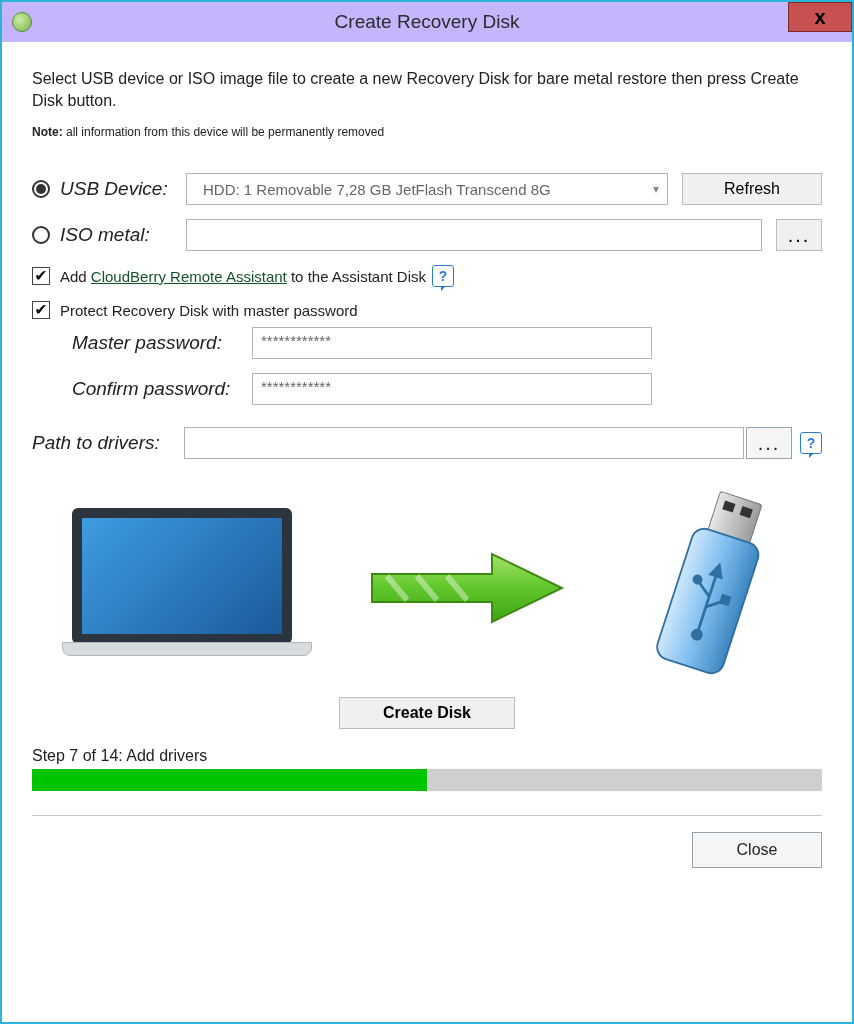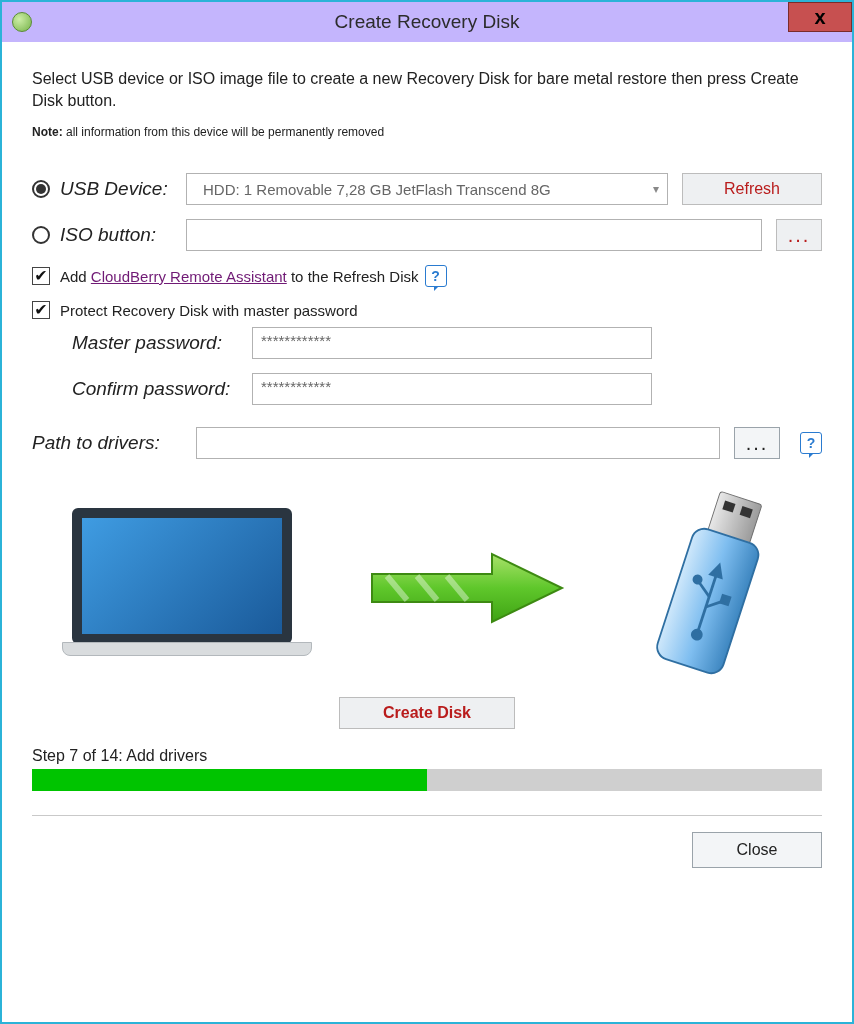--- a/index.html
+++ b/index.html
@@ -96,43 +96,43 @@
     color:#666;
   }
   .select { flex:1; display:flex; align-items:center; justify-content:space-between;padding-left:16px; }
   .select .caret { color:#888; font-size:12px; margin-left:8px; }
   .btn {
     height: 32px;
     border: 1px solid #bcbcbc;
     background: #eef0f2;
     padding: 0 18px;
     font-size: 16px;
-    color:#b91c1c;
+    color:#000000;
     cursor:pointer;
     display:inline-flex; align-items:center; justify-content:center;
   }
   .btn.small { width:46px; padding:0; font-size:20px; letter-spacing:2px; }
   .btn.enabled { color:#222; background:#f3f5f7; border-color:#9aa3aa; }
-  .link { color:#701a75; text-decoration: underline; cursor:pointer; }
+  .link { color:#14532d; text-decoration: underline; cursor:pointer; }
   .help {
     width:22px; height:22px; border:1.5px solid #2a7bd0;
     color:#2a7bd0; font-weight:bold; display:inline-flex;
     align-items:center; justify-content:center; font-size:14px;
     margin-left:6px; cursor:pointer; position:relative;
     border-radius:3px;
   }
   .help::after{
     content:""; position:absolute; bottom:-5px; left:8px;
     border-width:5px 5px 0 0; border-style:solid;
     border-color:#2a7bd0 transparent transparent transparent;
   }
   .pw-rows { margin-left: 40px; margin-top:8px; }
   .pw-rows .row .lbl { min-width: 180px; }
   .pw-rows .textbox { width: 400px; }
-  .drivers-row { display:flex; align-items:center; margin-top:22px; gap:14px; }
+  .drivers-row { display:flex; align-items:center; margin-top:22px; gap:2px; }
   .drivers-row .lbl { min-width: 150px; }
   .drivers-row .textbox { flex:1; }
   .graphic {
     display:flex; align-items:center; justify-content:space-around;
     margin: 34px 0 10px 0; height:190px;
   }
   .laptop { width:240px; height:160px; position:relative; }
   .laptop .screen {
     width:220px; height:136px; background:#2f7fc1;
     border:10px solid #2a3540; border-radius:6px;
@@ -186,29 +186,29 @@
         <span class="lbl" style="min-width:126px">USB Device:</span>
         <div class="select" style="flex:1; margin-right:14px">
           <span>HDD: 1 Removable 7,28 GB JetFlash Transcend 8G</span>
           <span class="caret">▾</span>
         </div>
         <div class="btn" style="width:140px">Refresh</div>
       </div>
 
       <div class="row">
         <span class="radio"></span>
-        <span class="lbl" style="min-width:126px">ISO button:</span>
+        <span class="lbl" style="min-width:126px">ISO metal:</span>
         <div class="textbox" style="flex:1; margin-right:14px"></div>
         <div class="btn small">...</div>
       </div>
 
       <div class="row">
         <span class="checkbox">✔</span>
         <span>
-          <span>Add </span><span class="link">CloudBerry Remote Assistant</span><span> to the Refresh Disk</span>
+          <span>Add </span><span class="link">CloudBerry Remote Assistant</span><span> to the Assistant Disk</span>
         </span>
         <span class="help">?</span>
       </div>
 
       <div class="row" style="margin-bottom:4px">
         <span class="checkbox">✔</span>
         <span>Protect Recovery Disk with master password</span>
       </div>
       <div class="pw-rows">
         <div class="row">

